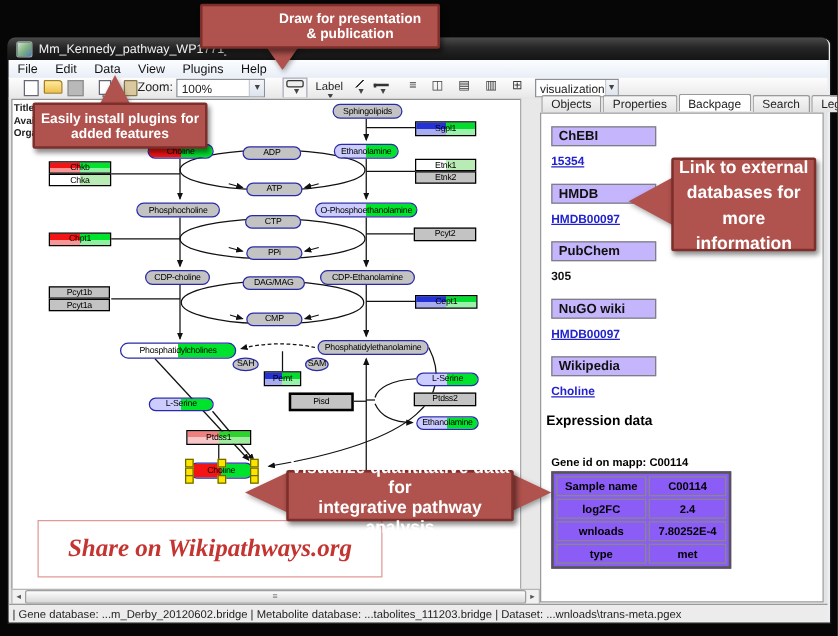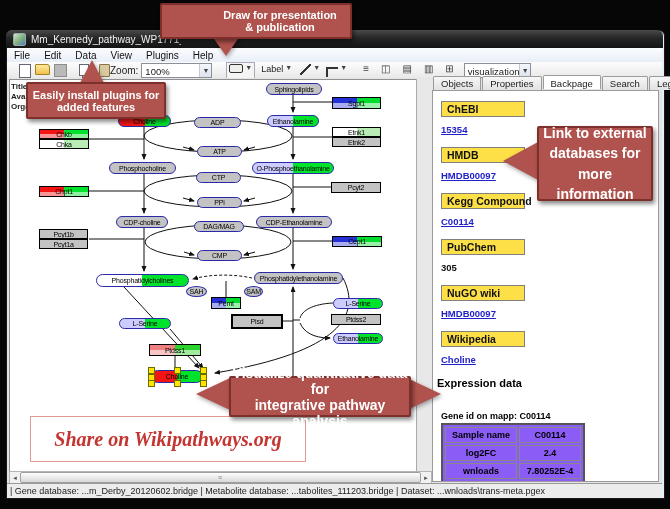--- a/index.html
+++ b/index.html
@@ -6,21 +6,21 @@
   #frame{position:relative;width:670px;height:509px;background:#060606;font-family:"Liberation Sans",sans-serif;overflow:hidden;}
   .abs{position:absolute;}
   
   #window{left:6px;top:30px;width:657px;height:467px;background:#ebeef2;border:1px solid #1a1a1a;border-radius:6px 6px 0 0;}
   #titlebar{left:6px;top:30px;width:657px;height:18px;background:linear-gradient(#4a4a4a,#262626 45%,#141414);border-radius:6px 6px 0 0;display:flex;align-items:center;color:#f2f2f2;font-size:10px;white-space:nowrap;overflow:hidden;}
   #appicon{width:11px;height:11px;margin:0 5px 0 7px;background:linear-gradient(135deg,#cfe6cf,#7fae7f 55%,#4d7ec0);border:1px solid #9aa;border-radius:2px;flex:0 0 auto;}
   #title-text{max-width:150px;overflow:hidden;}
   #menubar{left:7px;top:48px;width:655px;height:14px;background:linear-gradient(#fbfdff,#e9eef7);display:flex;align-items:flex-end;font-size:10px;color:#111;border-bottom:1px solid #d4d8de;}
   .menu-item{padding:1px 7px;cursor:default;}
   #toolbar{left:7px;top:62px;width:655px;height:17px;background:linear-gradient(#fdfdfd,#e7e7e7);border-bottom:1px solid #c0c0c0;display:flex;align-items:center;font-size:10px;color:#222;}
-  .tbtn{height:13px;display:flex;margin-left:4px;}
+  .tbtn{height:13px;display:flex;align-items:center;margin-left:4px;flex-direction:column;}
   .icon-new{width:10px;height:12px;background:#fff;border:1px solid #667;margin-left:8px;}
   .icon-open{width:13px;height:9px;background:linear-gradient(#ffe9a0,#f0c14b);border:1px solid #a58020;border-radius:1px 3px 1px 1px;}
   .icon-save{width:11px;height:11px;background:#b9b9b9;border:1px solid #8d8d8d;}
   .icon-copy{width:8px;height:10px;background:#fff;border:1px solid #667;box-shadow:3px 2px 0 -1px #fff,3px 2px 0 0 #667;}
   .icon-paste{width:9px;height:11px;background:#d9c9a0;border:1px solid #87744a;border-radius:1px;}
   .zoom-label{font-weight:normal;}
   .combo{background:#fff;border:1px solid #8a8f99;height:13px;display:flex;align-items:flex-end;font-size:9.5px;padding-left:3px;position:relative;}
   .combo .arrow{margin-left:auto;width:11px;height:100%;border-left:1px solid #c6cad2;background:linear-gradient(#f4f6fa,#dde3ee);display:flex;align-items:center;justify-content:center;font-size:7px;color:#444;}
   #zoom-combo{width:66px;margin-left:3px;}
   #vis-combo{width:62px;margin-left:10px;}
@@ -35,21 +35,21 @@
   #canvas-info{position:absolute;left:1px;top:2px;width:26px;font-size:8px;font-weight:bold;color:#222;line-height:10px;overflow:hidden;white-space:nowrap;}
   #splitter{left:416px;top:79px;width:16px;height:393px;background:#e8e8e8;border-left:1px solid #aaa;}
   #hscroll{left:9px;top:471px;width:421px;height:11px;background:#f1f1f1;border:1px solid #b5b5b5;display:flex;align-items:center;}
   .scroll-arrow{width:10px;height:9px;font-size:6px;color:#555;display:flex;align-items:center;justify-content:center;}
   #hthumb{height:9px;flex:1;background:linear-gradient(#fdfdfd,#d8d8d8);border:1px solid #9f9f9f;border-radius:2px;display:flex;align-items:center;justify-content:center;color:#888;font-size:7px;letter-spacing:1px;}
   
   #tabs{left:433px;top:76px;height:14px;display:flex;font-size:9.5px;color:#222;}
   .tab{padding:1px 7px;background:linear-gradient(#f7f7f7,#e2e2e2);border:1px solid #9a9a9a;border-bottom:none;border-radius:2px 2px 0 0;margin-right:1px;white-space:nowrap;}
   .tab.active{background:#fff;position:relative;top:-1px;padding-top:2px;}
   #panel{left:432px;top:90px;width:227px;height:392px;background:#fff;border:1px solid #9a9a9a;overflow:hidden;padding:10px 0 0 8px;box-sizing:border-box;}
-  .bp-header{border:1px solid #7f7f7f;background:#fde047;font-size:10.5px;font-weight:bold;color:#111;padding:1px 5px;width:72px;white-space:nowrap;}
+  .bp-header{border:1px solid #7f7f7f;background:#c4b5fd;font-size:10.5px;font-weight:bold;color:#111;padding:1px 5px;width:72px;white-space:nowrap;}
   .bp-link{font-size:9.5px;font-weight:bold;color:#2222cc;text-decoration:underline;margin:7px 0 12px 0;cursor:pointer;width:max-content;}
   .bp-value{font-size:9.5px;font-weight:bold;color:#111;margin:7px 0 12px 0;width:max-content;}
   #expr-heading{font-size:11px;font-weight:bold;color:#000;margin:6px 0 0 -4px;}
   #mapp-caption{font-size:9px;font-weight:bold;color:#000;margin:22px 0 2px 0;}
   #expr-table{border:2px solid #555;border-collapse:separate;border-spacing:2px;background:#8b5cf6;}
   #expr-table td{border:1px solid #888;font-size:9px;font-weight:bold;text-align:center;padding:1px 6px;min-width:48px;height:12px;}
   
   .node{position:absolute;display:flex;align-items:center;justify-content:center;font-size:7px;color:#000;white-space:nowrap;box-sizing:border-box;letter-spacing:-0.2px;}
   .pill{border:1px solid #2a2aa8;border-radius:7px;}
   .box{border:1px solid #000;}
@@ -272,24 +272,20 @@
     <div id="bp-sections">
         <div class="bp-section">
           <div class="bp-header">ChEBI</div>
           <div class="bp-link">15354</div>
         </div>
         <div class="bp-section">
           <div class="bp-header">HMDB</div>
           <div class="bp-link">HMDB00097</div>
         </div>
         <div class="bp-section">
-          <div class="bp-header">Kegg Compound</div>
-          <div class="bp-link">C00114</div>
-        </div>
-        <div class="bp-section">
           <div class="bp-header">PubChem</div>
           <div class="bp-value">305</div>
         </div>
         <div class="bp-section">
           <div class="bp-header">NuGO wiki</div>
           <div class="bp-link">HMDB00097</div>
         </div>
         <div class="bp-section">
           <div class="bp-header">Wikipedia</div>
           <div class="bp-link">Choline</div>

